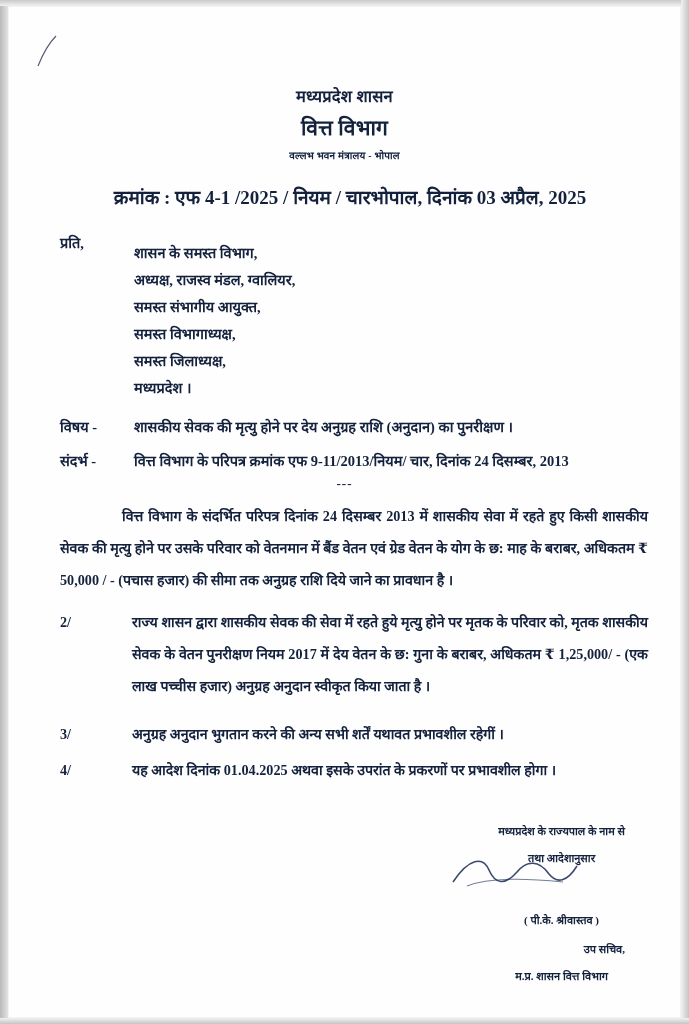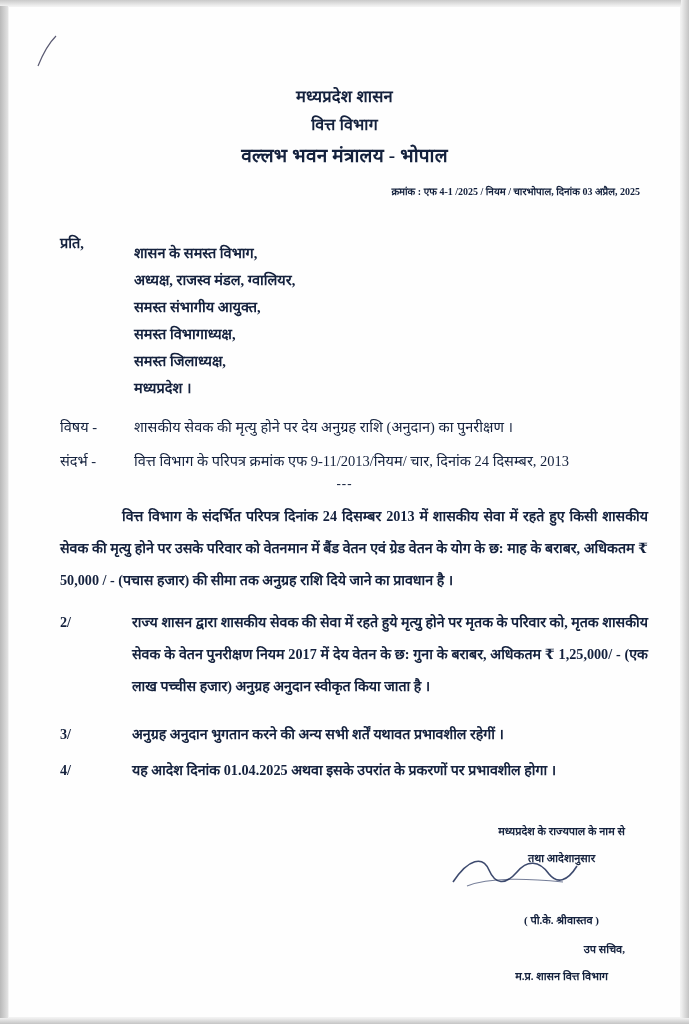--- a/index.html
+++ b/index.html
@@ -71,31 +71,31 @@
     left: 0;
     top: 78px;
     width: 673px;
     text-align: center;
   }
   .header .line {
     font-weight: bold;
     letter-spacing: .2px;
   }
   .hdr1 { font-size: 16.5px; margin-bottom: 6px; }
-  .hdr2 { font-size: 16px; margin-bottom: 7px; }
-  .hdr3 { font-size: 19px; font-weight: bold; }
+  .hdr2 { font-size: 21px; margin-bottom: 7px; }
+  .hdr3 { font-size: 10px; font-weight: bold; }
 
   .meta-row {
     position: absolute;
     left: 52px;
     top: 178px;
     width: 580px;
     display: flex;
-    justify-content: flex-end;
-    font-size: 10px;
+    justify-content: center;
+    font-size: 19px;
     font-weight: bold;
   }
   .prati {
     position: absolute;
     left: 52px;
     top: 206px;
     font-size: 14.5px;
     font-weight: bold;
     margin-top: 20px;
   }
@@ -106,21 +106,21 @@
     font-size: 14.5px;
     font-weight: bold;
     line-height: 27px;
   }
   .subject-block {
     position: absolute;
     left: 52px;
     top: 410px;
     width: 600px;
     font-size: 14.5px;
-    font-weight: normal;
+    font-weight: bold;
   }
   .sub-line {
     display: flex;
     margin-bottom: 14px;
   }
   .sub-label {
     width: 74px;
     flex: 0 0 74px;
   }
   .sub-text { flex: 1; }

